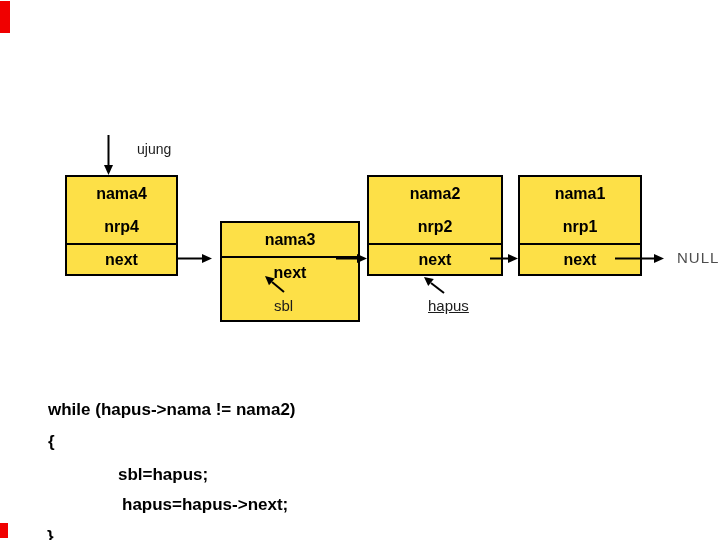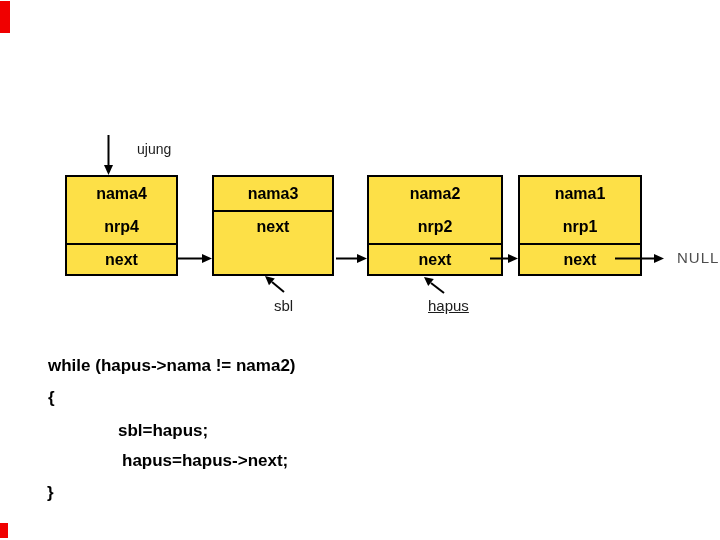--- a/index.html
+++ b/index.html
@@ -42,21 +42,21 @@
     font-weight: bold;
     text-align: center;
     color: #000000;
     white-space: nowrap;
   }
   .row-nama { height: 33px; line-height: 33px; }
   .row-nrp  { height: 33px; line-height: 33px; }
   .row-next { height: 29px; line-height: 29px; border-top: 2px solid #000000; }
 
   #node-1 { left: 65px;  width: 113px; }
-  #node-2 { left: 212px; width: 122px; }
+  #node-2 { left: 220px; width: 140px; margin-top: 46px; }
   #node-3 { left: 367px; width: 136px; }
   #node-4 { left: 518px; width: 124px; }
 
   
   .label { position: absolute; line-height: 1.2; white-space: nowrap; }
   #label-ujung { left: 137px; top: 141px; font-size: 14px; color: #1c1c1c; }
   #label-sbl   { left: 274px; top: 297px; font-size: 15px; color: #1c1c1c; }
   #label-hapus { left: 428px; top: 297px; font-size: 15px; color: #1c1c1c; text-decoration: underline; }
   #label-null  { left: 677px; top: 249px; font-size: 15px; color: #4d4d4d; letter-spacing: 1px; }
 
@@ -71,20 +71,21 @@
   .arrows polygon { fill: #000000; }
 
   
   .code-line {
     position: absolute;
     font-size: 17px;
     font-weight: bold;
     line-height: 1.2;
     color: #000000;
     white-space: pre;
+    margin-top: 44px;
   }
   #code-0 { left: 48px;  top: 356px; }
   #code-1 { left: 48px;  top: 388px; }
   #code-2 { left: 118px; top: 421px; }
   #code-3 { left: 122px; top: 451px; }
   #code-4 { left: 47px;  top: 483px; }
 
   
   .corner-mark { position: absolute; background: #f00000; }
   #corner-top-left    { left: 0; top: 1px;   width: 10px; height: 32px; }

